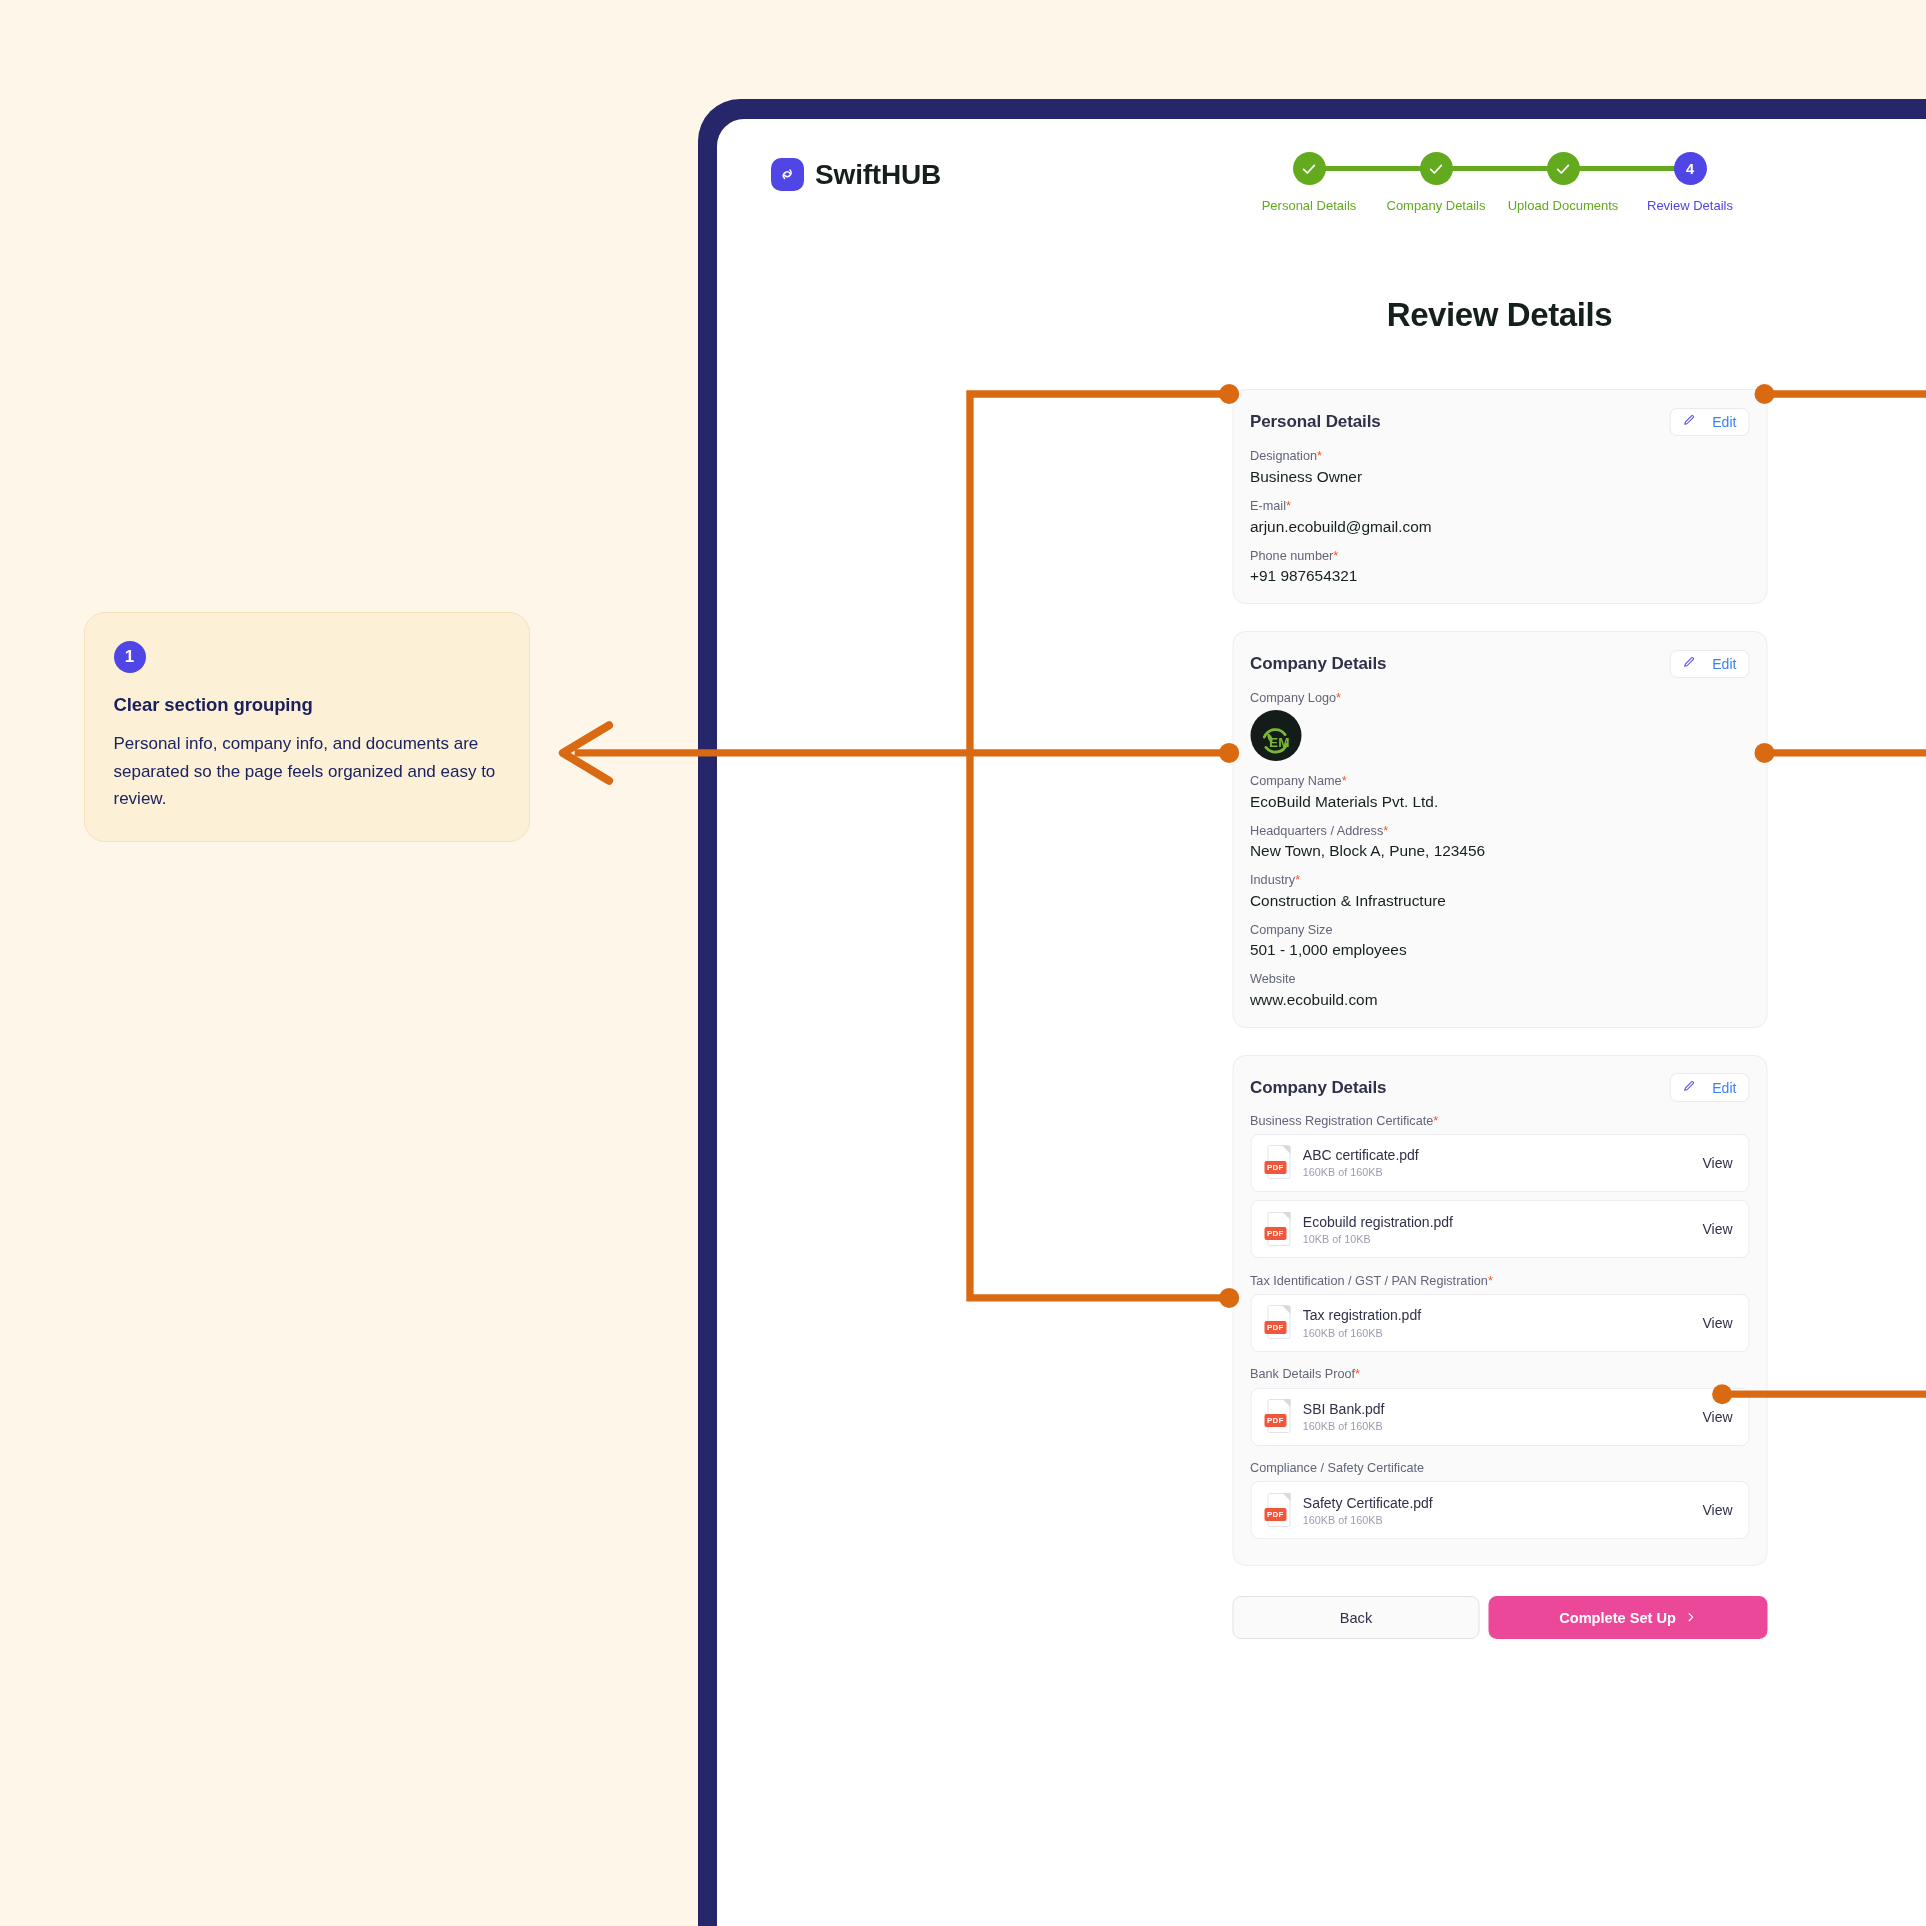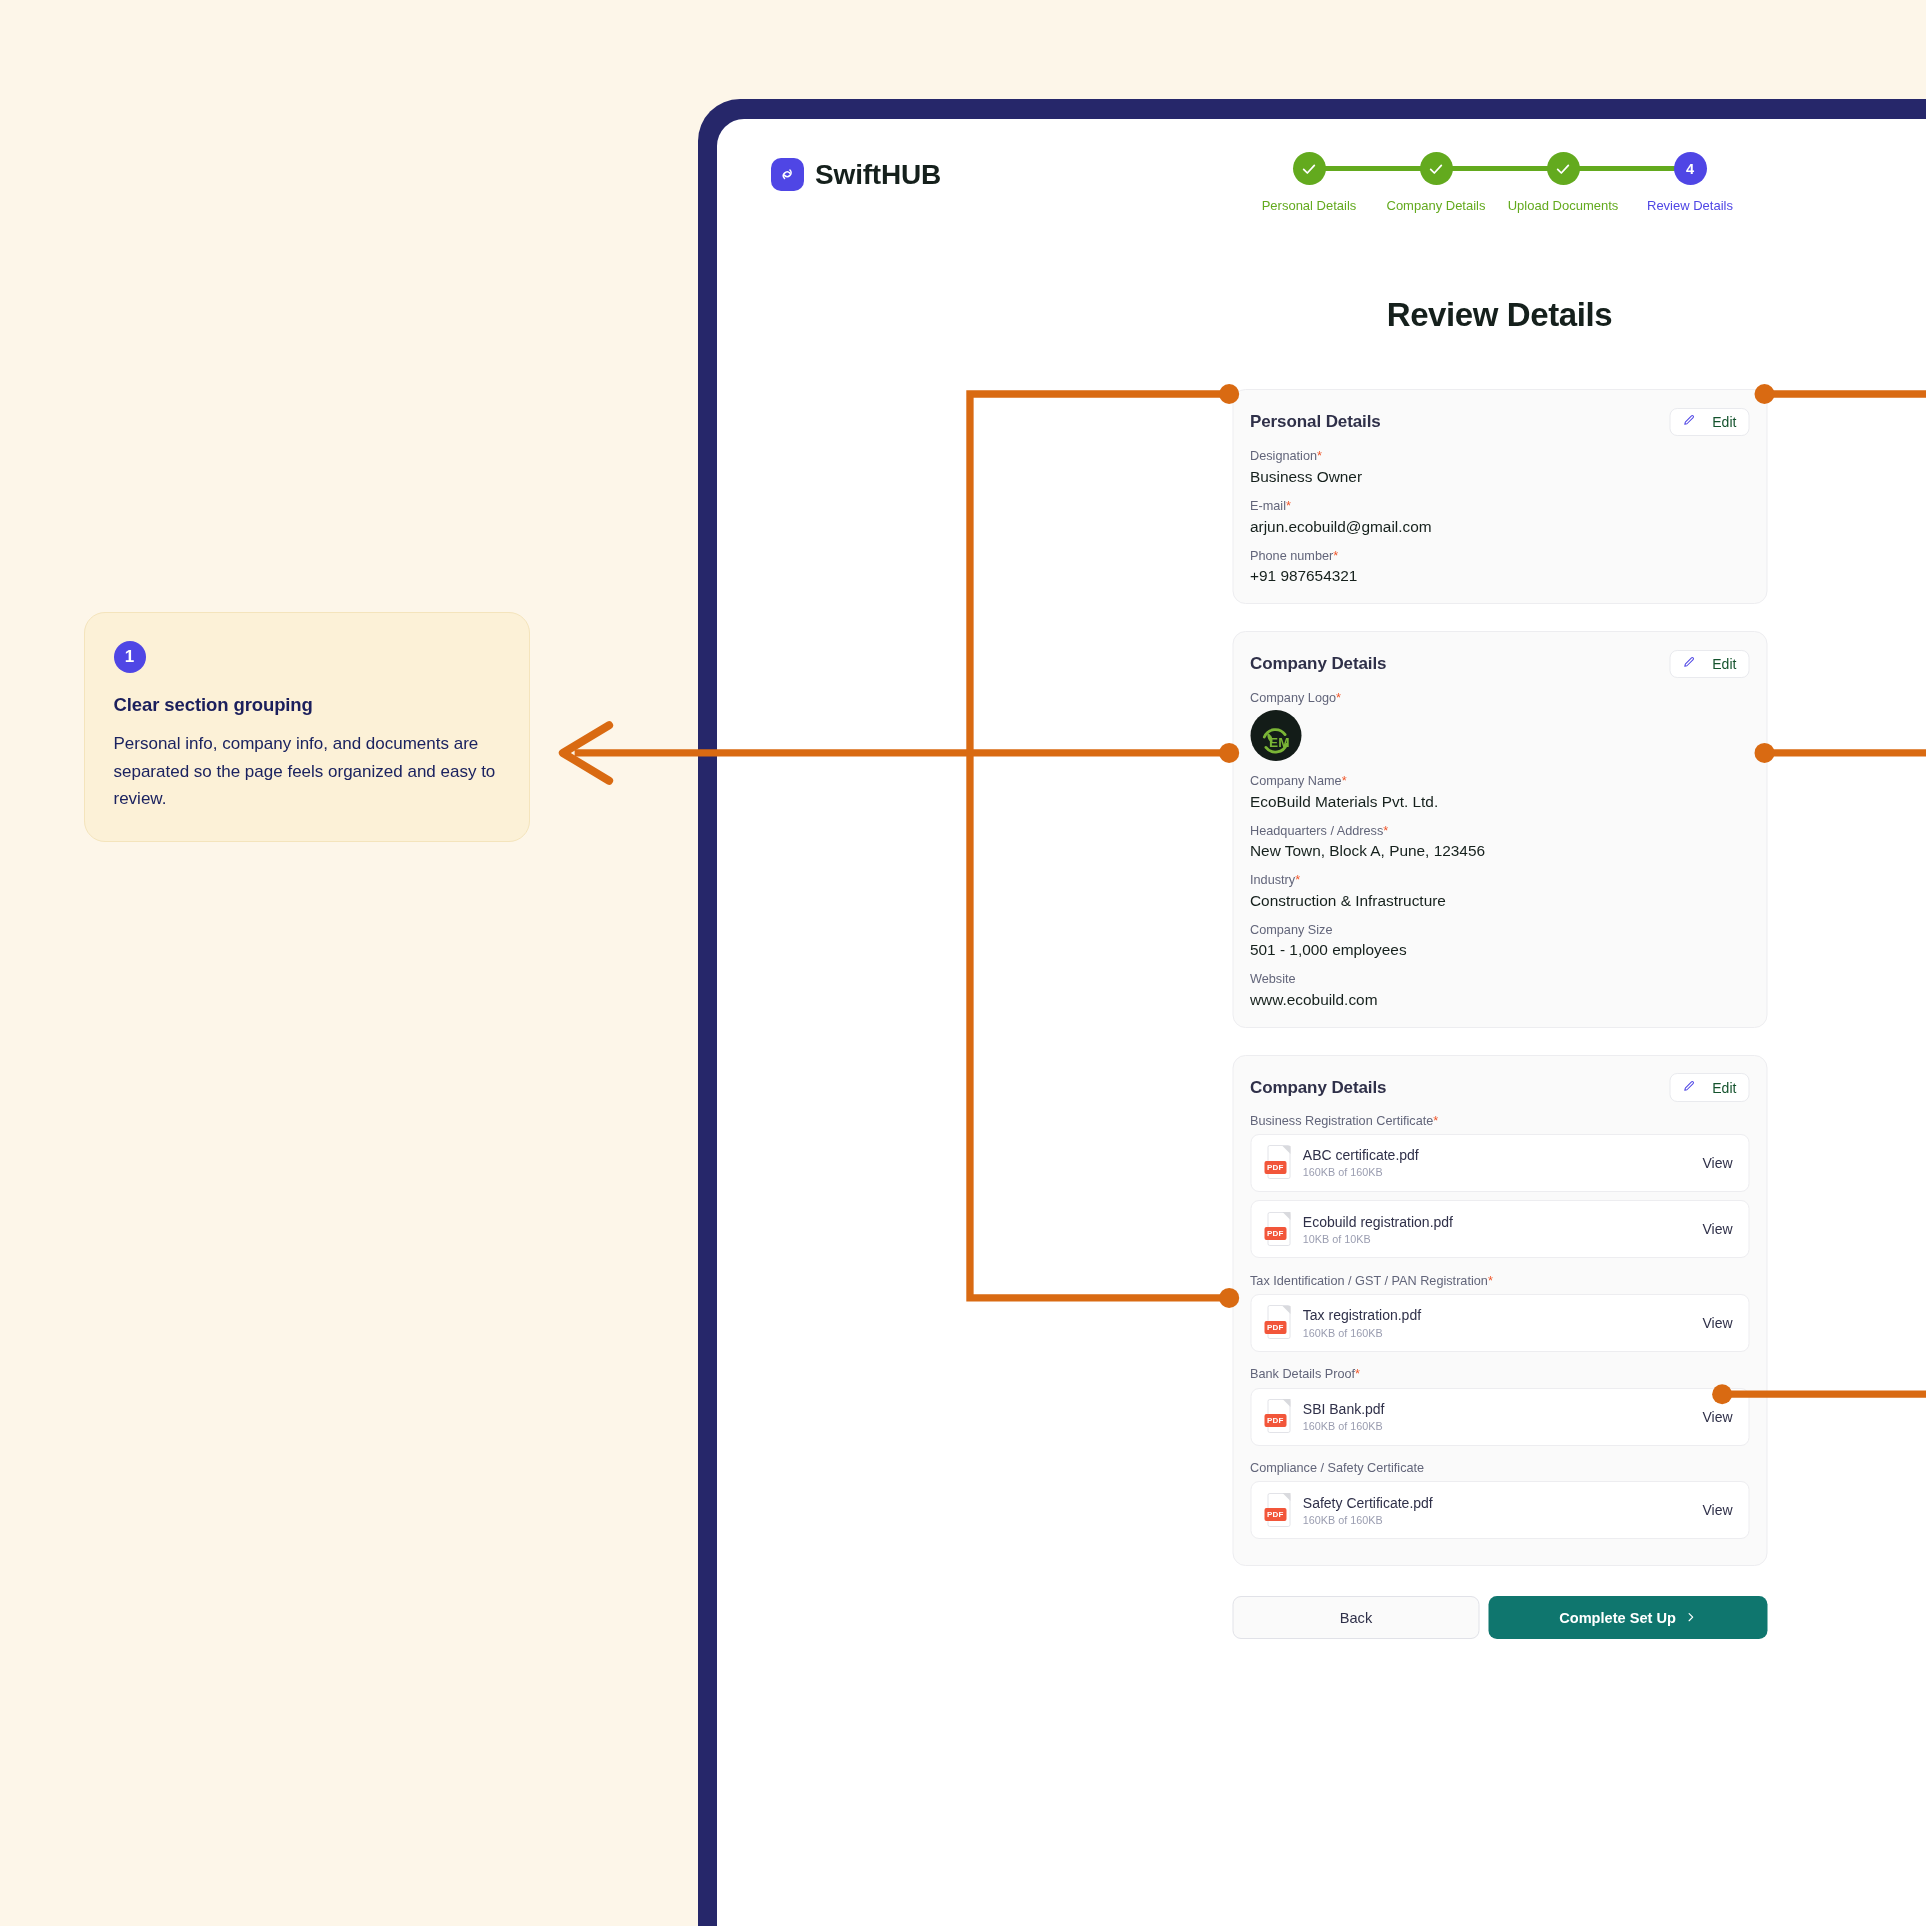--- a/index.html
+++ b/index.html
@@ -154,21 +154,21 @@
     color: #2f3049;
     letter-spacing: -0.1px;
   }
   .edit-btn {
     display: flex; align-items: center; gap: 17px;
     background: #ffffff;
     border: 1.2px solid #e9eaee;
     border-radius: 7.7px;
     padding: 5.4px 11.6px;
     font-size: 14px;
-    color: #14532d;
+    color: #3b82f6;
   }
 
   .field { margin-top: 13px; }
   .field:first-of-type { margin-top: 3.1px; }
   .field-label {
     font-size: 12.7px;
     color: #62657a;
     margin-bottom: 4.6px;
   }
   .req { color: #f0562a; }
@@ -244,21 +244,21 @@
     width: 255px; height: 43px;
     background: #fafafa;
     border: 1.2px solid #e1e2e8;
     border-radius: 8.5px;
     font-size: 14.6px;
     color: #2f3049;
     display: flex; align-items: center; justify-content: center;
   }
   .btn-primary {
     width: 286px; height: 43px;
-    background: #0f766e;
+    background: #ec4899;
     border: none;
     border-radius: 8.5px;
     font-size: 14.6px;
     font-weight: 600;
     color: #ffffff;
     display: flex; align-items: center; justify-content: center;
     gap: 8.5px;
   }
 
   

